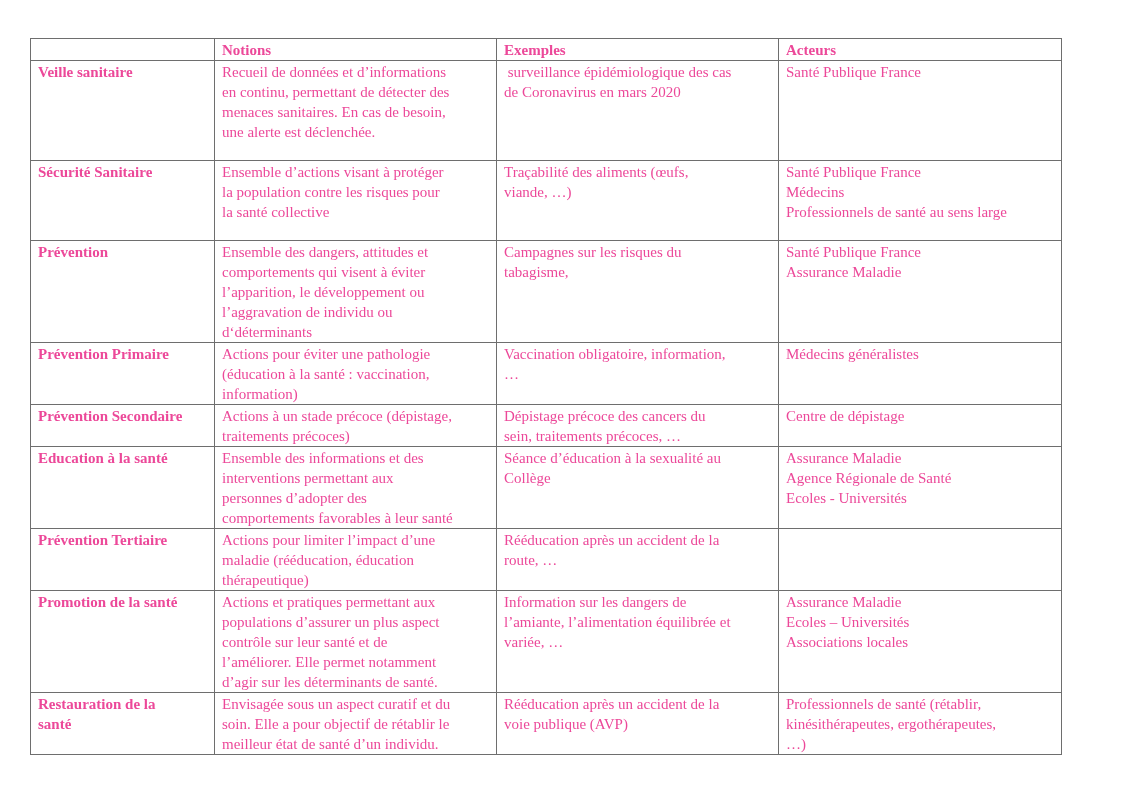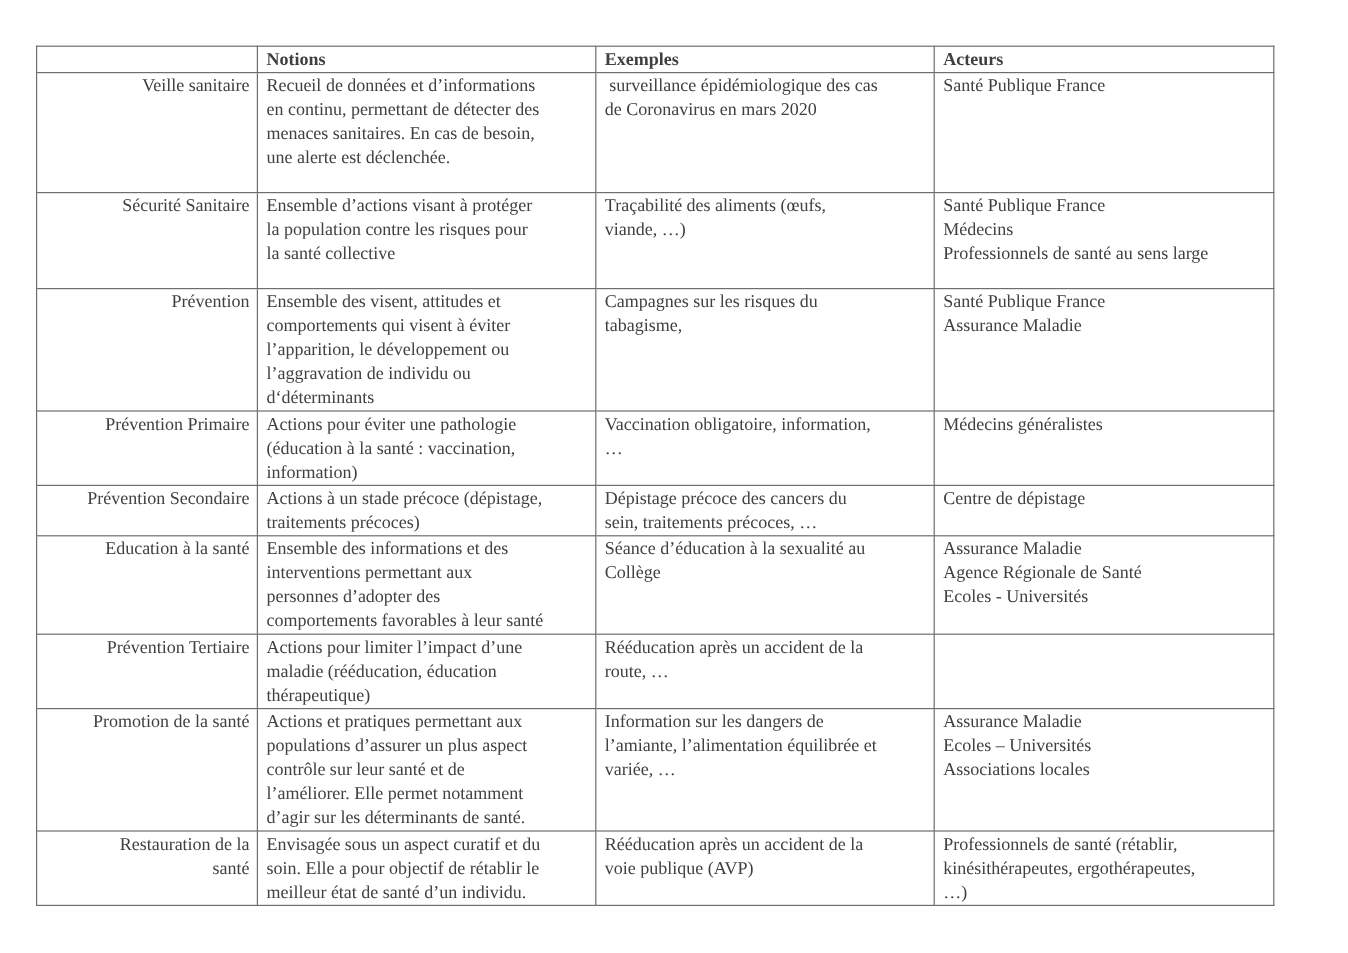--- a/index.html
+++ b/index.html
@@ -9,25 +9,25 @@
     position: absolute; left: 30px; top: 38px;
     border-collapse: collapse; table-layout: fixed;
     width: 1031px;
   }
   table.grid td {
     border: 1px solid #6e6e6e;
     vertical-align: top;
     padding: 1px 6px 0 7px;
     font-size: 15px;
     line-height: 20px;
-    color: #404040;
+    color: #ec4899;
     overflow: hidden;
   }
   td.head { font-weight: bold; }
-  td.term { font-weight: normal; text-align: right; }
+  td.term { font-weight: bold; }
   td.notion { color: #4472c4; }
   .line { display: block; white-space: pre; }
 </style>
 </head>
 <body>
 
 <table class="grid">
   <colgroup>
     <col style="width:184px">
     <col style="width:282px">
@@ -76,21 +76,21 @@
           <span class="line">Santé Publique France</span>
           <span class="line">Médecins</span>
           <span class="line">Professionnels de santé au sens large</span>
         </td>
       </tr>
       <tr style="height: 101px;">
         <td class="term">
           <span class="line">Prévention</span>
         </td>
         <td class="notion">
-          <span class="line">Ensemble des visent, attitudes et</span>
+          <span class="line">Ensemble des dangers, attitudes et</span>
           <span class="line">comportements qui visent à éviter</span>
           <span class="line">l’apparition, le développement ou</span>
           <span class="line">l’aggravation de individu ou</span>
           <span class="line">d‘déterminants</span>
         </td>
         <td class="example">
           <span class="line">Campagnes sur les risques du</span>
           <span class="line">tabagisme,</span>
         </td>
         <td class="actors">

